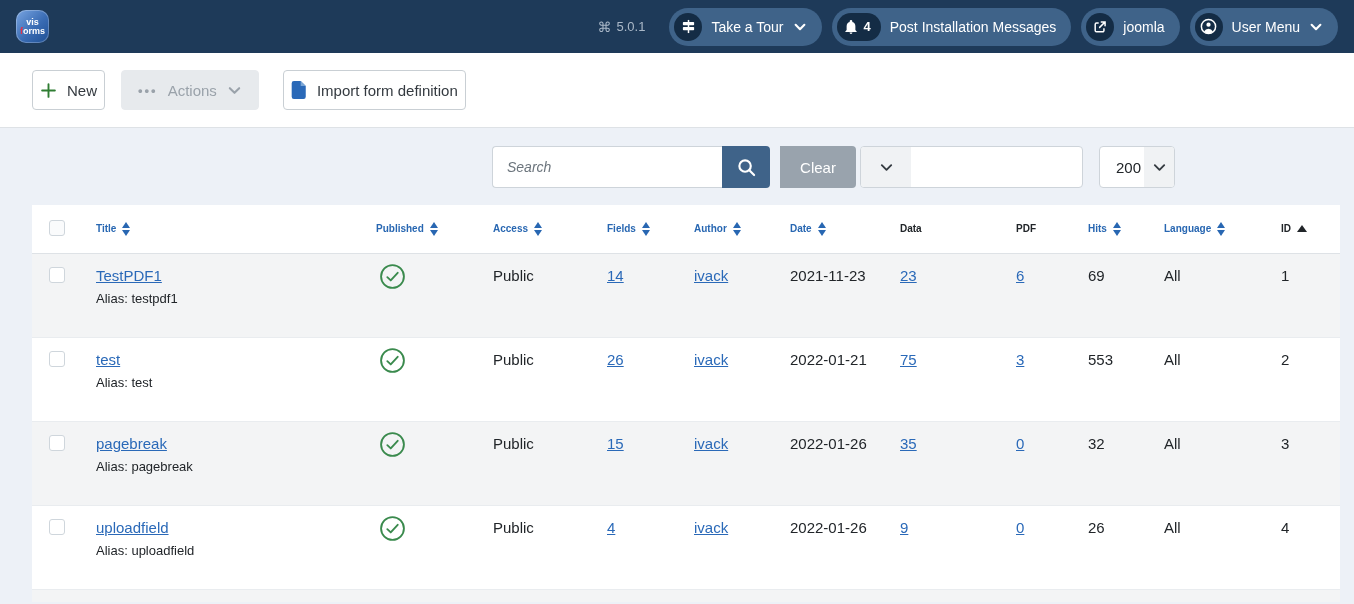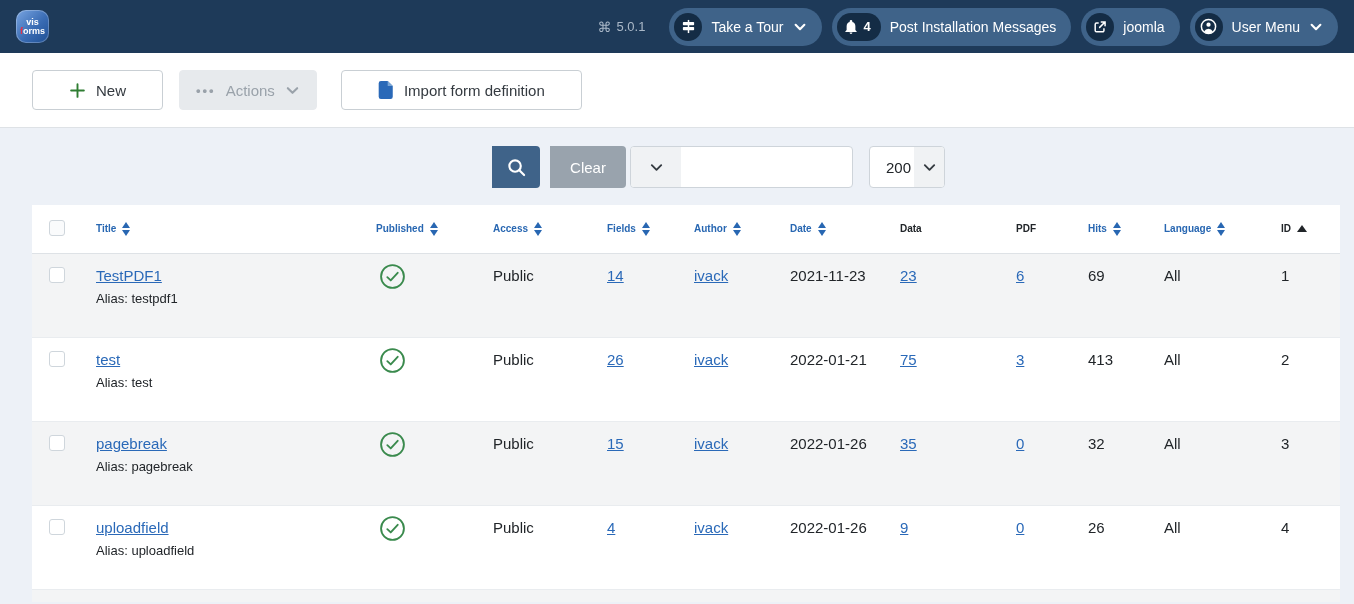--- a/index.html
+++ b/index.html
@@ -21,21 +21,21 @@
   .pill { height:38px; border-radius:19px; background:#3f6389; display:flex; align-items:center;
           padding:0 15px 0 5px; color:#fff; font-size:14px; gap:9px; cursor:pointer; }
   .dark-circle { width:28px; height:28px; border-radius:50%; background:#142c45; display:flex; align-items:center; justify-content:center; flex:none; }
   .dark-stadium { height:28px; border-radius:14px; background:#142c45; display:flex; align-items:center; padding:0 10px 0 7px; gap:6px; flex:none; }
   .dark-stadium .cnt { color:#fff; font-size:13px; font-weight:bold; }
   .chev { display:block; }
 
   
   .toolbar { background:#fff; border-bottom:1px solid #dee2e6; padding:17px 0 17px 32px; display:flex; align-items:center; }
   .btn { height:40px; display:inline-flex; align-items:center; gap:10px; border-radius:4px; font-size:15px; cursor:pointer; }
-  .btn-outline { background:#fff; border:1px solid #c9cfd4; color:#343a40; padding:0 36px; }
+  .btn-outline { background:#fff; border:1px solid #c9cfd4; color:#343a40; padding:0 7px; }
   .btn-disabled { background:#e7eaed; border:1px solid #e7eaed; color:#9aa2aa; padding:0 16px; margin-left:16px; cursor:default; }
   .btn-import { margin-left:24px; }
   .dots { letter-spacing:2px; font-size:13px; font-weight:bold; }
 
   
   .filterbar { display:flex; align-items:center; margin:18px 0 0 492px; }
   .search-group { display:flex; }
   .search-input { width:230px; height:42px; border:1px solid #ced4da; border-right:none; border-radius:4px 0 0 4px;
                   padding:0 14px; font-size:14px; font-style:italic; color:#333; background:#fff; outline:none;
                   font-family:"Liberation Sans", sans-serif; }
@@ -172,20 +172,21 @@
     <svg width="16" height="18" viewBox="0 0 14 16">
         <path d="M2.5 0h6L13 4.5V14a2 2 0 0 1-2 2H2.5a2 2 0 0 1-2-2V2a2 2 0 0 1 2-2z" fill="#2a69b8"></path>
         <path d="M8.5 0l4.5 4.5H8.5z" fill="#7ba6d6"></path>
       </svg>
     <span>Import form definition</span>
   </button>
 </div>
 
 <div class="filterbar">
   <div class="search-group">
+    <input class="search-input" type="text" placeholder="Search" style="">
     <button class="search-btn">
       <svg width="19" height="19" viewBox="0 0 16 16">
           <circle cx="6.8" cy="6.8" r="4.8" fill="none" stroke="#fff" stroke-width="1.8"></circle>
           <path d="M10.4 10.4L14.4 14.4" stroke="#fff" stroke-width="1.8" stroke-linecap="round"></path>
         </svg>
     </button>
   </div>
   <div class="filter-group">
     <button class="btn-clear">Clear</button>
   </div>
@@ -328,21 +329,21 @@
                 <path d="M8 13.6l3.3 3.2L18 9.4" fill="none" stroke="#3a8a4d" stroke-width="1.8" stroke-linecap="round" stroke-linejoin="round"></path>
               </svg>
       </span>
     </td>
     <td class="col-access">Public</td>
     <td class="col-fields"><a class="cell-link">26</a></td>
     <td class="col-author"><a class="cell-link">ivack</a></td>
     <td class="col-date">2022-01-21</td>
     <td class="col-data"><a class="cell-link">75</a></td>
     <td class="col-pdf"><a class="cell-link">3</a></td>
-    <td class="col-hits">413</td>
+    <td class="col-hits">553</td>
     <td class="col-lang">All</td>
     <td class="col-id">2</td>
   </tr>
 
   <tr>
     <td class="col-check"><span class="checkbox"></span></td>
     <td class="col-title">
       <a class="cell-link">pagebreak</a>
       <div class="alias">Alias: pagebreak</div>
     </td>

